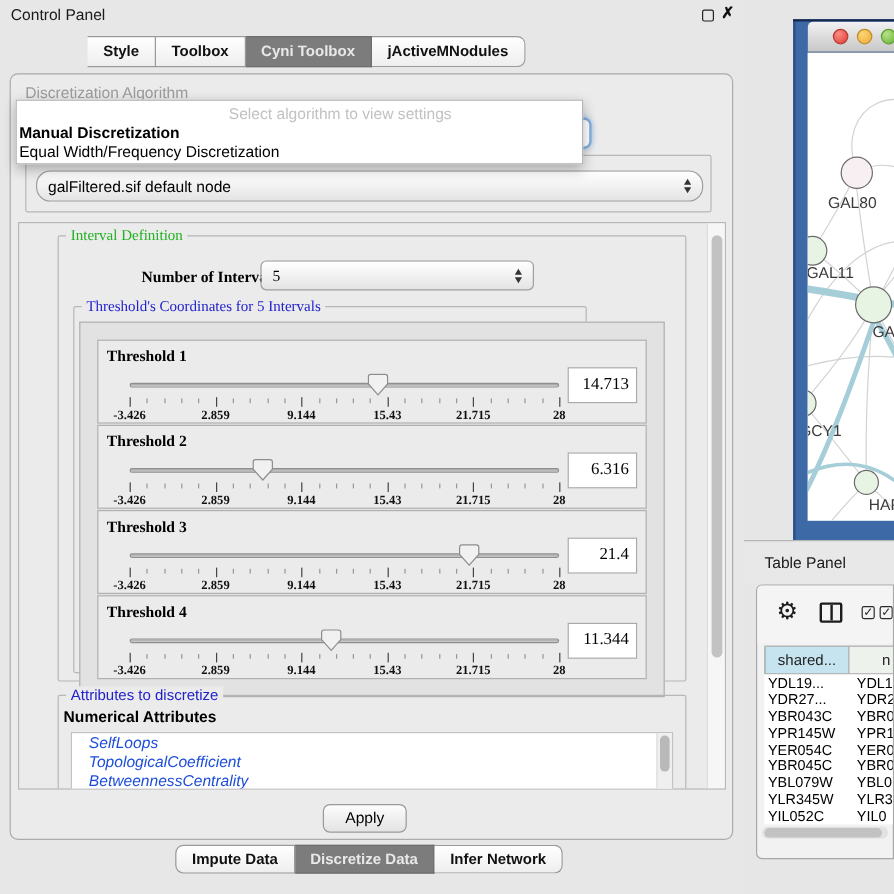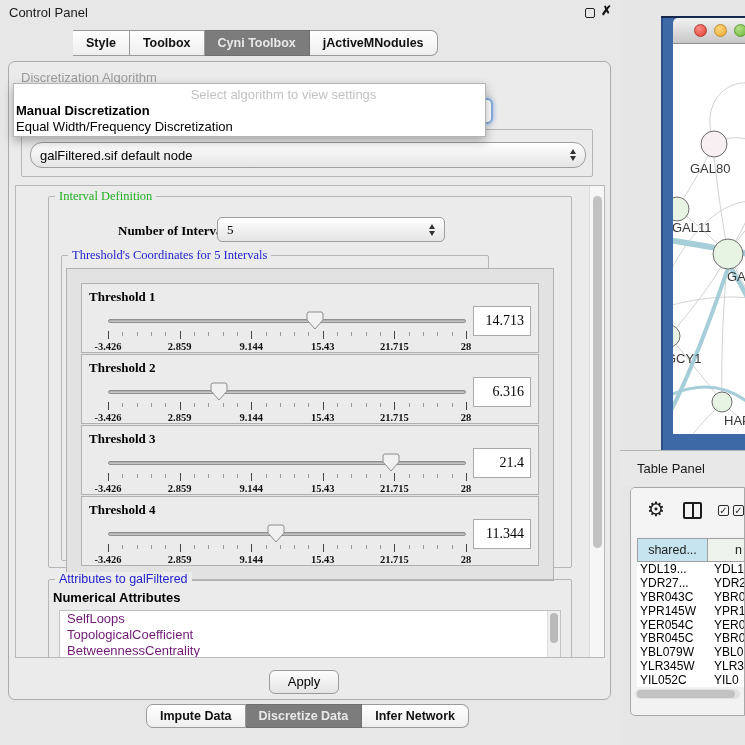--- a/index.html
+++ b/index.html
@@ -63,21 +63,21 @@
   .tick.minor { height:4px; top:1px; opacity:.5; }
   .tick.major { height:8px; top:0; }
   .tick-labels { position:absolute; left:0; top:31px; width:100%; }
   .tick-label { position:absolute; transform:translateX(-50%); font-size:10.5px; font-weight:bold; color:#111; white-space:nowrap; }
   .value-box { position:absolute; right:7px; top:22px; width:58px; height:30px; line-height:28px; background:#fff;
                border:1px solid #a9a9a9; text-align:right; padding-right:6px; font-size:14px; color:#000; }
 
   .attr-group { left:32px; top:393px; width:524px; height:120px; }
   .attr-subtitle { position:absolute; left:4px; top:10px; font-size:13px; font-weight:bold; }
   .attr-list { position:absolute; left:10px; top:30px; width:502px; height:60px; background:#fff; border:1px solid #c2c2c2; overflow:hidden; }
-  .attr-item { font-size:13px; line-height:16px; padding-left:7px; color:#701a75; }
+  .attr-item { font-size:13px; line-height:16px; padding-left:14px; color:#1d4ed8;font-style:italic; }
   .attr-vscroll { position:absolute; right:0; top:0; bottom:0; width:13px; background:#efefef; border-left:1px solid #ddd; }
   .attr-vthumb { position:absolute; left:2px; top:2px; width:8px; height:30px; border-radius:4px; background:#b9b9b9; }
 
   .apply-btn { position:absolute; left:260px; top:608px; width:70px; height:24px; line-height:22px; text-align:center;
                font-size:13px; color:#000; background:linear-gradient(#fdfdfd,#e3e3e3); border:1px solid #9a9a9a; border-radius:6px; }
 
   .bottom-tabbar { position:absolute; left:146px; top:704px; height:24px; display:flex; }
   .bottom-tabbar .tab { line-height:22px; }
 
   
@@ -357,21 +357,21 @@
                       <path d="M3 1 h12 q2 0 2 2 v6 l-8 9 -8 -9 v-6 q0 -2 2 -2 z" fill="#f1f1f1" stroke="#8d8d8d" stroke-width="1"></path>
                     </svg>
                   </div>
                   <div class="value-box">11.344</div>
                 </div>
               </div>
           </div>
         </div>
 
         <div class="group attr-group">
-          <span class="group-legend" style="color:#2222cc;">Attributes to galFiltered</span>
+          <span class="group-legend" style="color:#2222cc;">Attributes to discretize</span>
           <div class="attr-subtitle">Numerical Attributes</div>
           <div class="attr-list" id="attr-list">
             <div class="attr-vscroll">
               <div class="attr-vthumb"></div>
             </div>
           <div class="attr-item">SelfLoops</div>
               <div class="attr-item">TopologicalCoefficient</div>
               <div class="attr-item">BetweennessCentrality</div>
             </div>
         </div>

